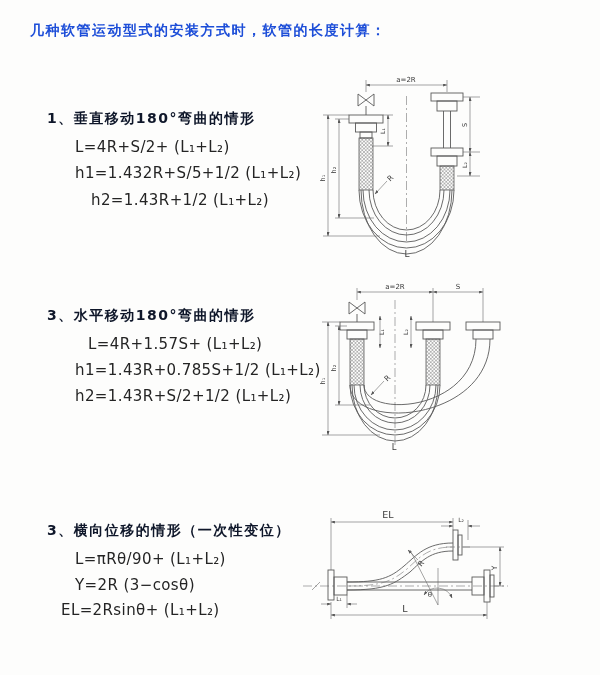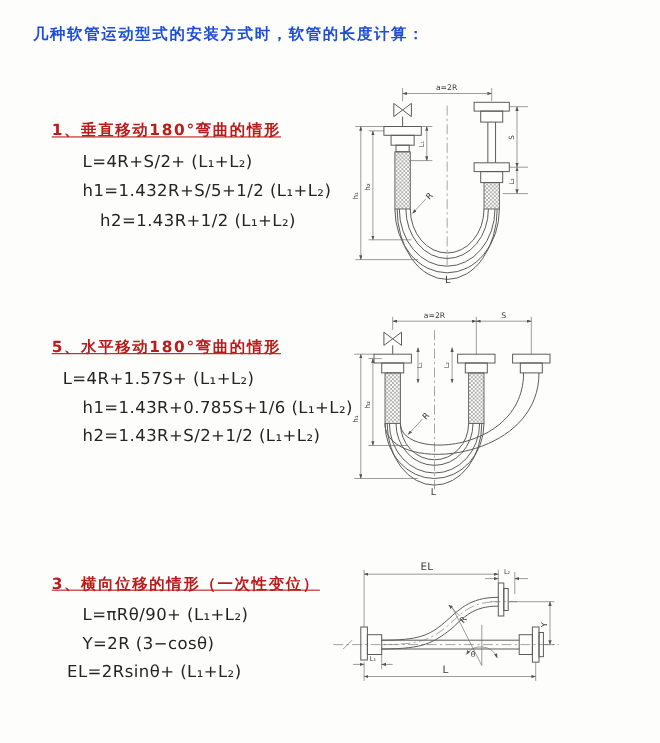--- a/index.html
+++ b/index.html
@@ -7,21 +7,21 @@
     width:600px;height:675px;position:relative;overflow:hidden;
     background:#fdfdfc;
     font-family:"DejaVu Sans","Liberation Sans",sans-serif;
     color:#1e1e1e;
   }
   .abs{position:absolute;white-space:nowrap;}
   .doc-title{
     left:30px;top:22px;font-size:14px;font-weight:600;letter-spacing:1.5px;color:#1d4ed8;
   }
   .sec-heading{
-    font-size:14px;font-weight:600;letter-spacing:1.5px;color:#b91c1c;text-decoration:underline;
+    font-size:14px;font-weight:600;letter-spacing:1.5px;color:#0f172a;
   }
   .formula{
     font-size:15px;font-weight:500;letter-spacing:.4px;color:#242424;
   }
   svg{position:absolute;overflow:visible;}
   svg text{font-family:"DejaVu Sans","Liberation Sans",sans-serif;fill:#3a3a3a;}
   .dwg{stroke:#5a5a5a;stroke-width:.9;fill:none;}
   .dim{stroke:#6a6a6a;stroke-width:.6;fill:none;}
   .cl{stroke:#777;stroke-width:.6;fill:none;stroke-dasharray:9 3 2 3;}
   .braid{stroke:#5a5a5a;stroke-width:.8;}
@@ -29,23 +29,23 @@
 </head>
 <body>
 
 <div class="abs doc-title">几种软管运动型式的安装方式时，软管的长度计算：</div>
 
 <div class="abs sec-heading" style="left:47px;top:110px">1、垂直移动180°弯曲的情形</div>
 <div class="abs formula" style="left:75px;top:138px">L=4R+S/2+ (L₁+L₂)</div>
 <div class="abs formula" style="left:75px;top:164px">h1=1.432R+S/5+1/2 (L₁+L₂)</div>
 <div class="abs formula" style="left:91px;top:191px">h2=1.43R+1/2 (L₁+L₂)</div>
 
-<div class="abs sec-heading" style="left:47px;top:307px">5、水平移动180°弯曲的情形</div>
-<div class="abs formula" style="left:57px;top:335px">L=4R+1.57S+ (L₁+L₂)</div>
-<div class="abs formula" style="left:75px;top:361px">h1=1.43R+0.785S+1/6 (L₁+L₂)</div>
+<div class="abs sec-heading" style="left:47px;top:307px">3、水平移动180°弯曲的情形</div>
+<div class="abs formula" style="left:88px;top:335px">L=4R+1.57S+ (L₁+L₂)</div>
+<div class="abs formula" style="left:75px;top:361px">h1=1.43R+0.785S+1/2 (L₁+L₂)</div>
 <div class="abs formula" style="left:75px;top:387px">h2=1.43R+S/2+1/2 (L₁+L₂)</div>
 
 <div class="abs sec-heading" style="left:47px;top:522px">3、横向位移的情形（一次性变位）</div>
 <div class="abs formula" style="left:75px;top:550px">L=πRθ/90+ (L₁+L₂)</div>
 <div class="abs formula" style="left:75px;top:576px">Y=2R (3−cosθ)</div>
 <div class="abs formula" style="left:61px;top:601px">EL=2Rsinθ+ (L₁+L₂)</div>
 
 <svg style="left:308px;top:68px" width="240" height="195" viewBox="0 0 240 195">
   <defs>
     <marker id="m1a" markerWidth="7" markerHeight="5" refX="6.5" refY="2.5" orient="auto-start-reverse">

